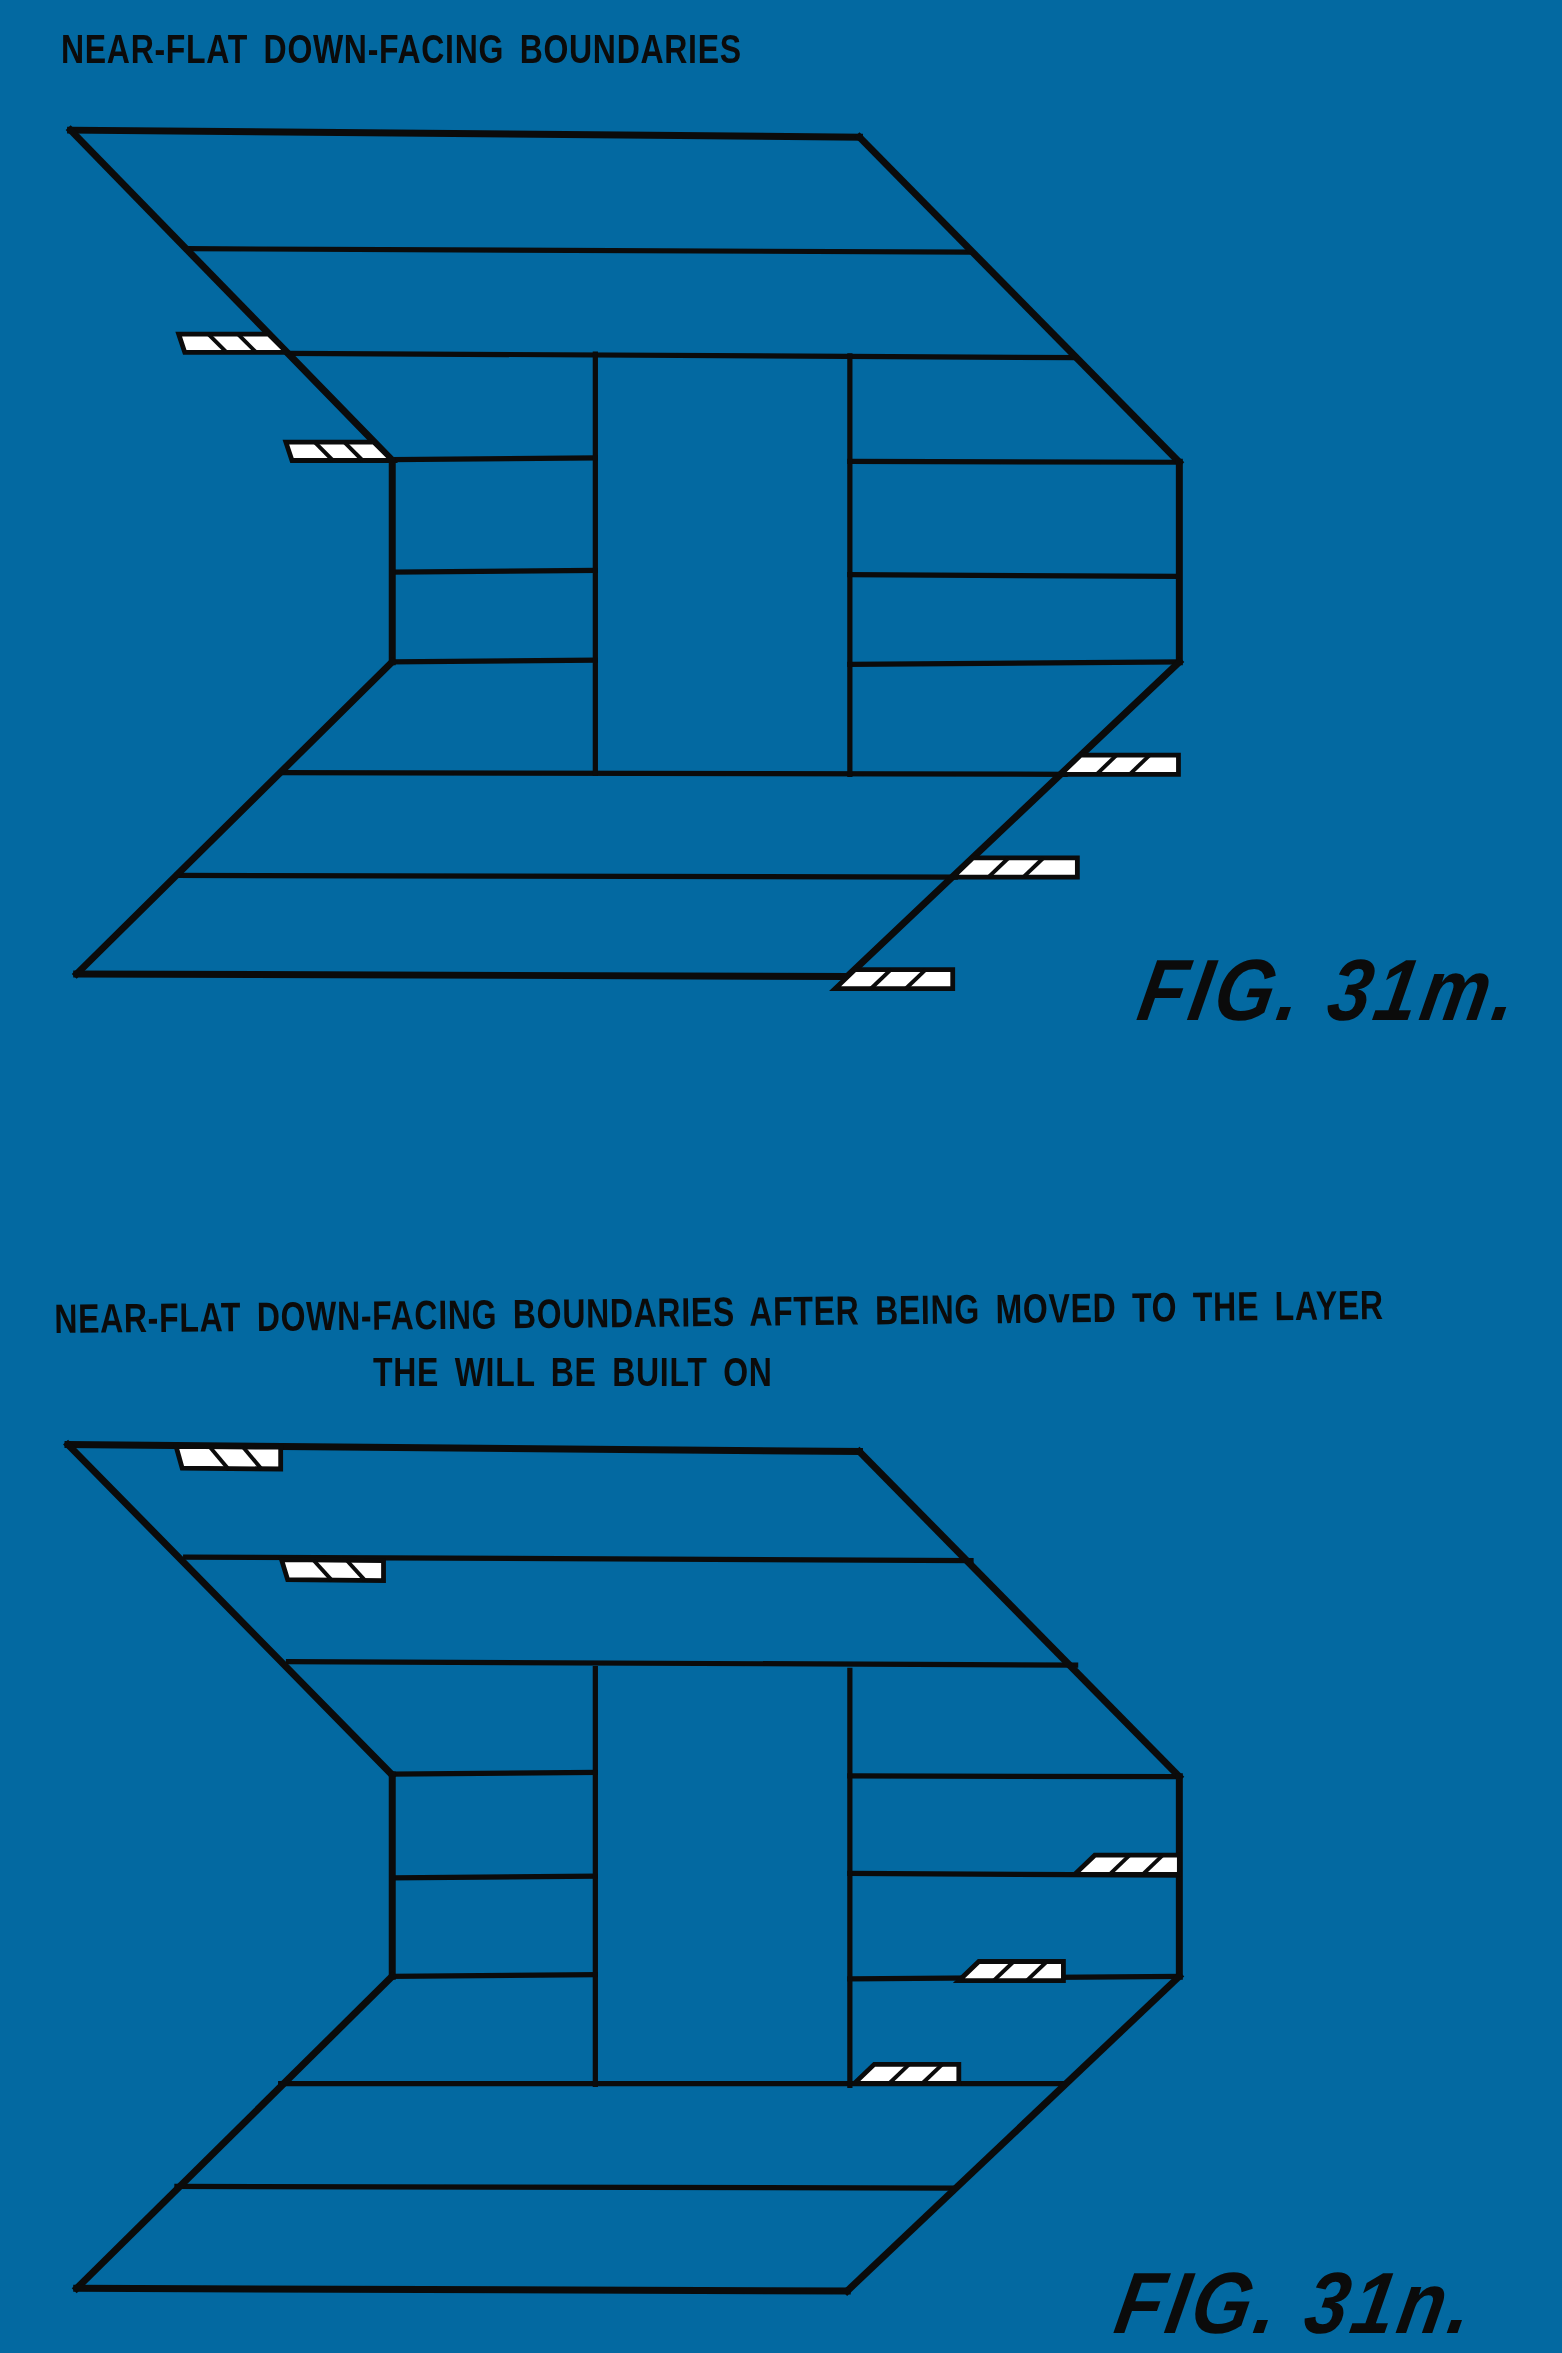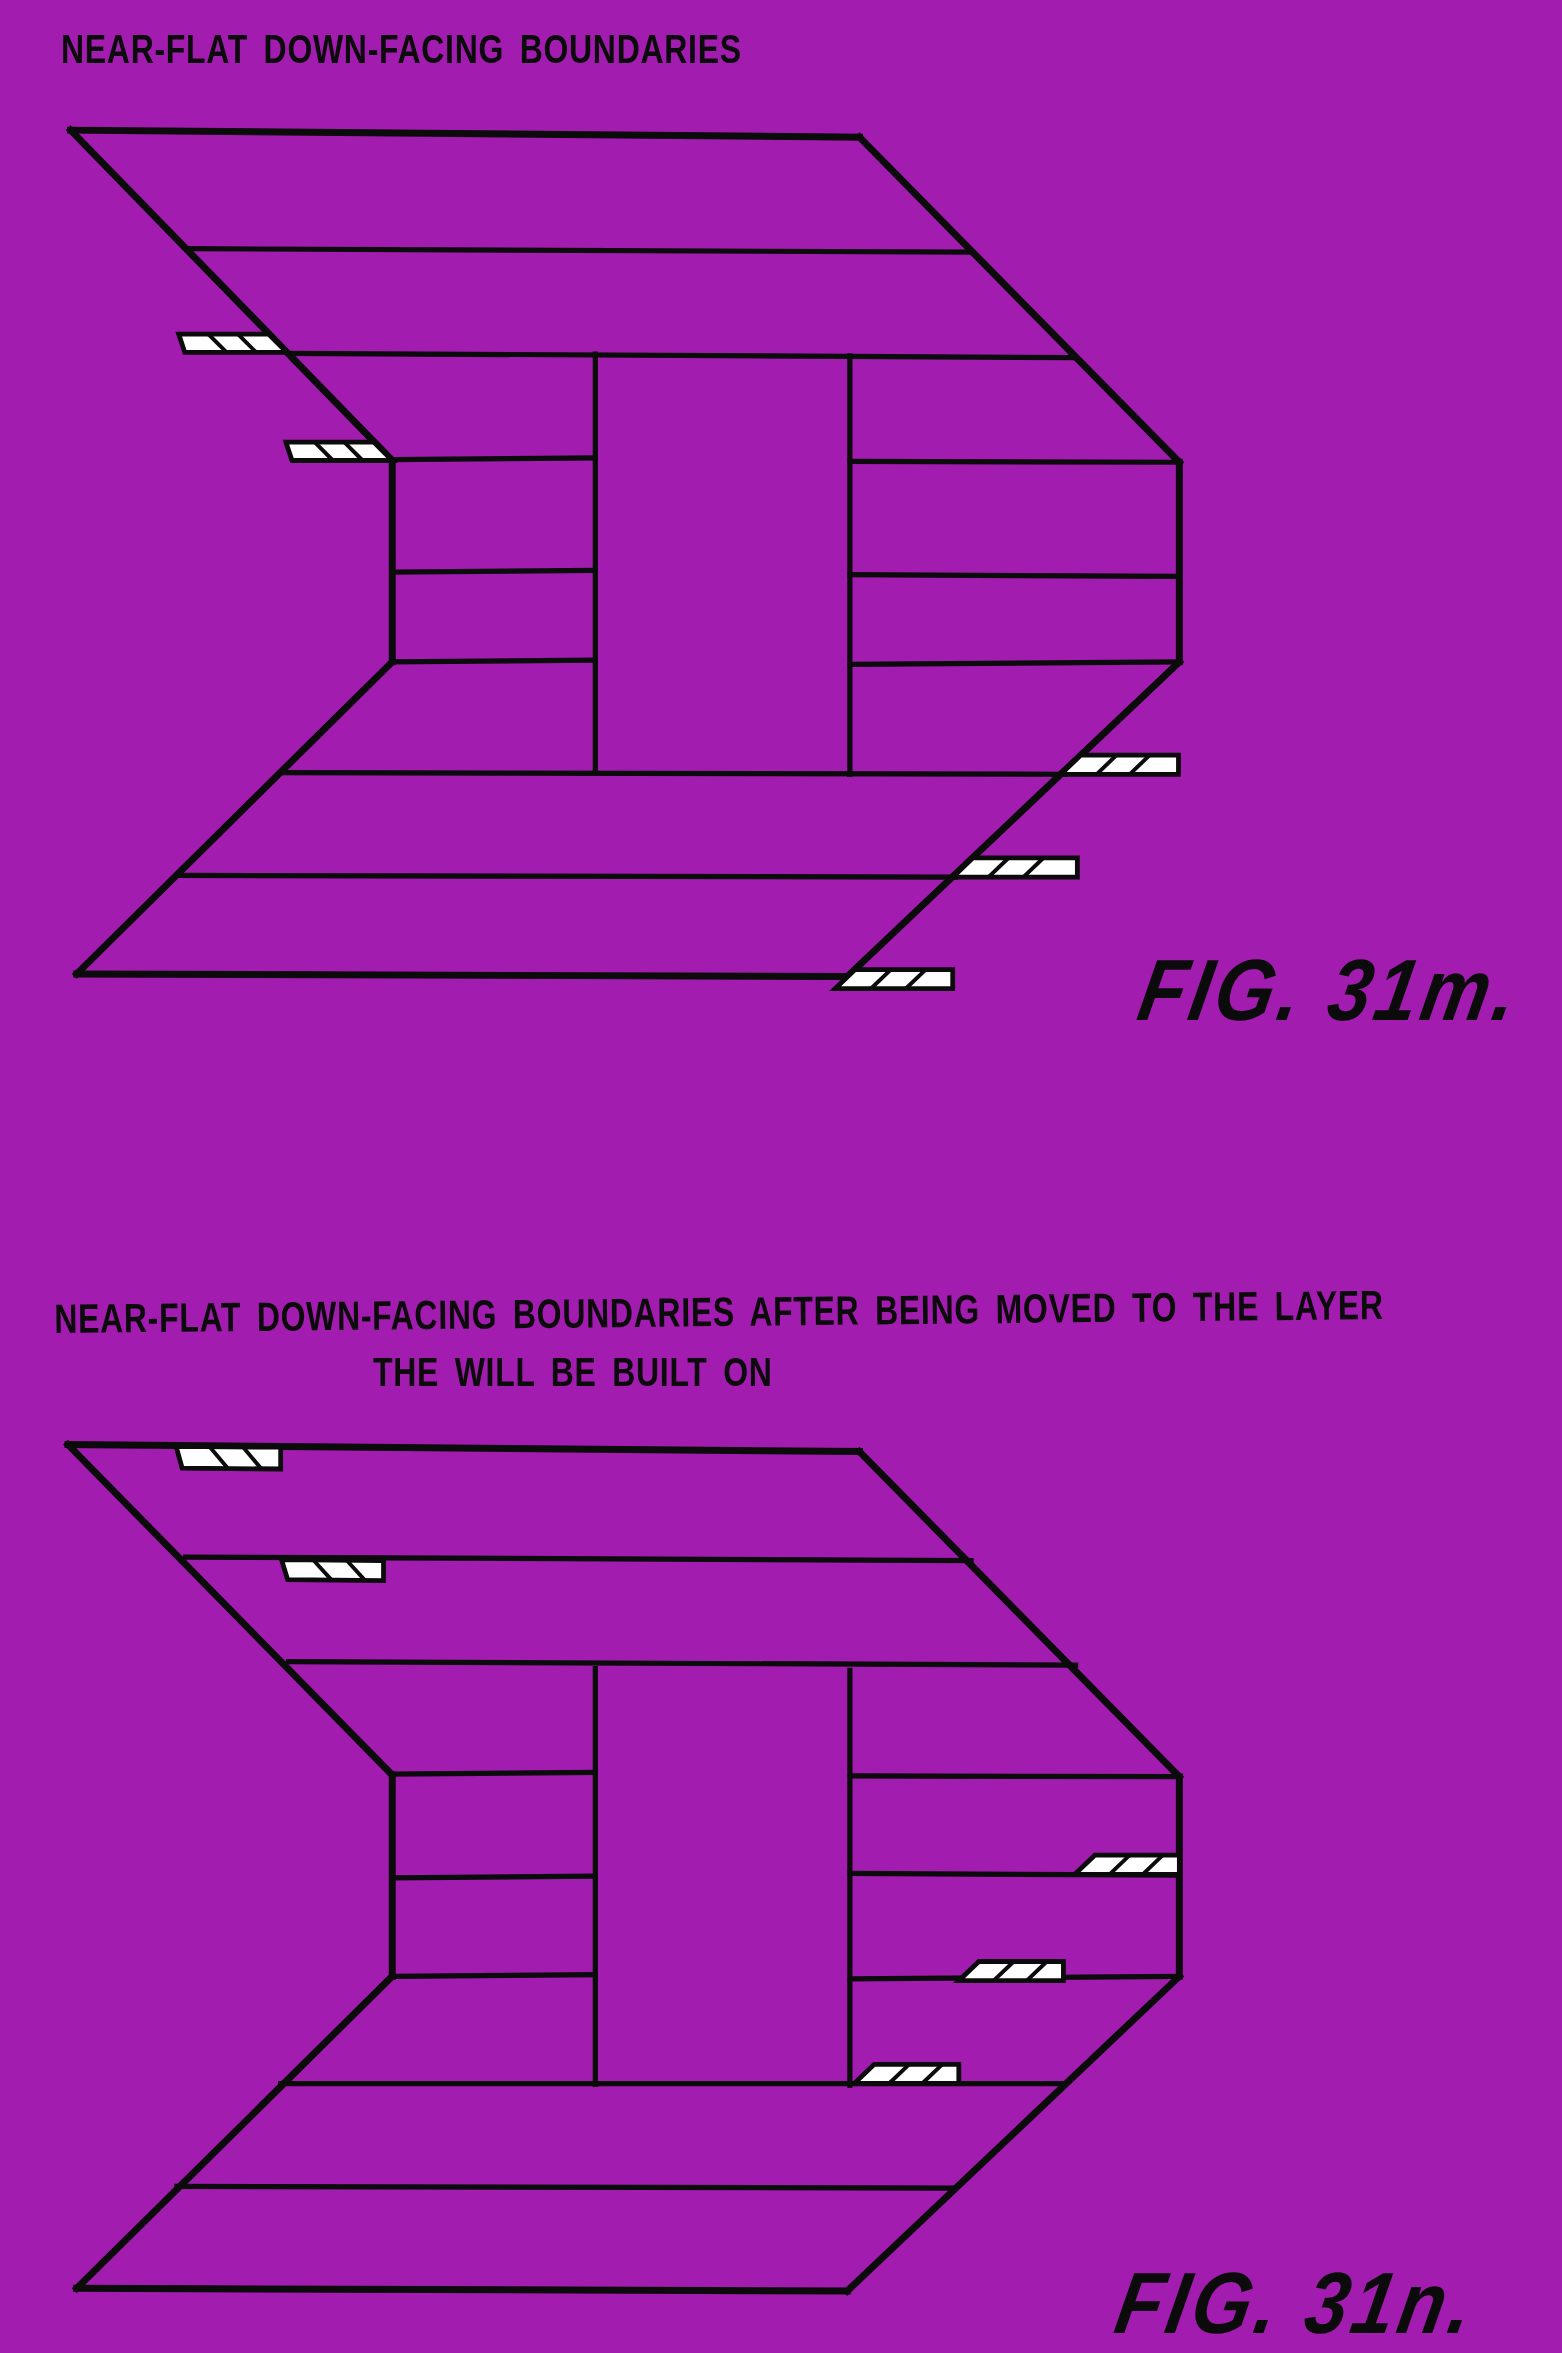--- a/index.html
+++ b/index.html
@@ -1,16 +1,16 @@
 <!DOCTYPE html>
 <html style="font-size:14px"><head>
 <meta charset="utf-8">
 <style>
   html,body{margin:0;padding:0;background:#ffffff;}
-  #page{position:relative;width:1562px;height:2354px;background:#a21caf;overflow:hidden;
+  #page{position:relative;width:1562px;height:2354px;background:#0369a1;overflow:hidden;
         font-family:"Liberation Sans",sans-serif;}
   .title{position:absolute;color:#0b0b0b;font-weight:700;font-size:41px;letter-spacing:0.9px;
          word-spacing:7.8px;white-space:nowrap;transform-origin:0 0;}
   #title-m{left:61px;top:26px;transform:scaleX(0.78);}
   #title-n1{left:54px;top:1296px;transform:rotate(-0.6deg) scaleX(0.78);}
   #title-n2{left:373px;top:1349px;transform:scaleX(0.78);}
   .figcap{position:absolute;color:#0b0b0b;font-style:italic;font-weight:600;font-size:87px;
           letter-spacing:4.4px;white-space:nowrap;transform-origin:0 0;
           transform:skewX(-10deg) scaleX(0.88);}
   #figcap-m{left:1149px;top:940px;}

